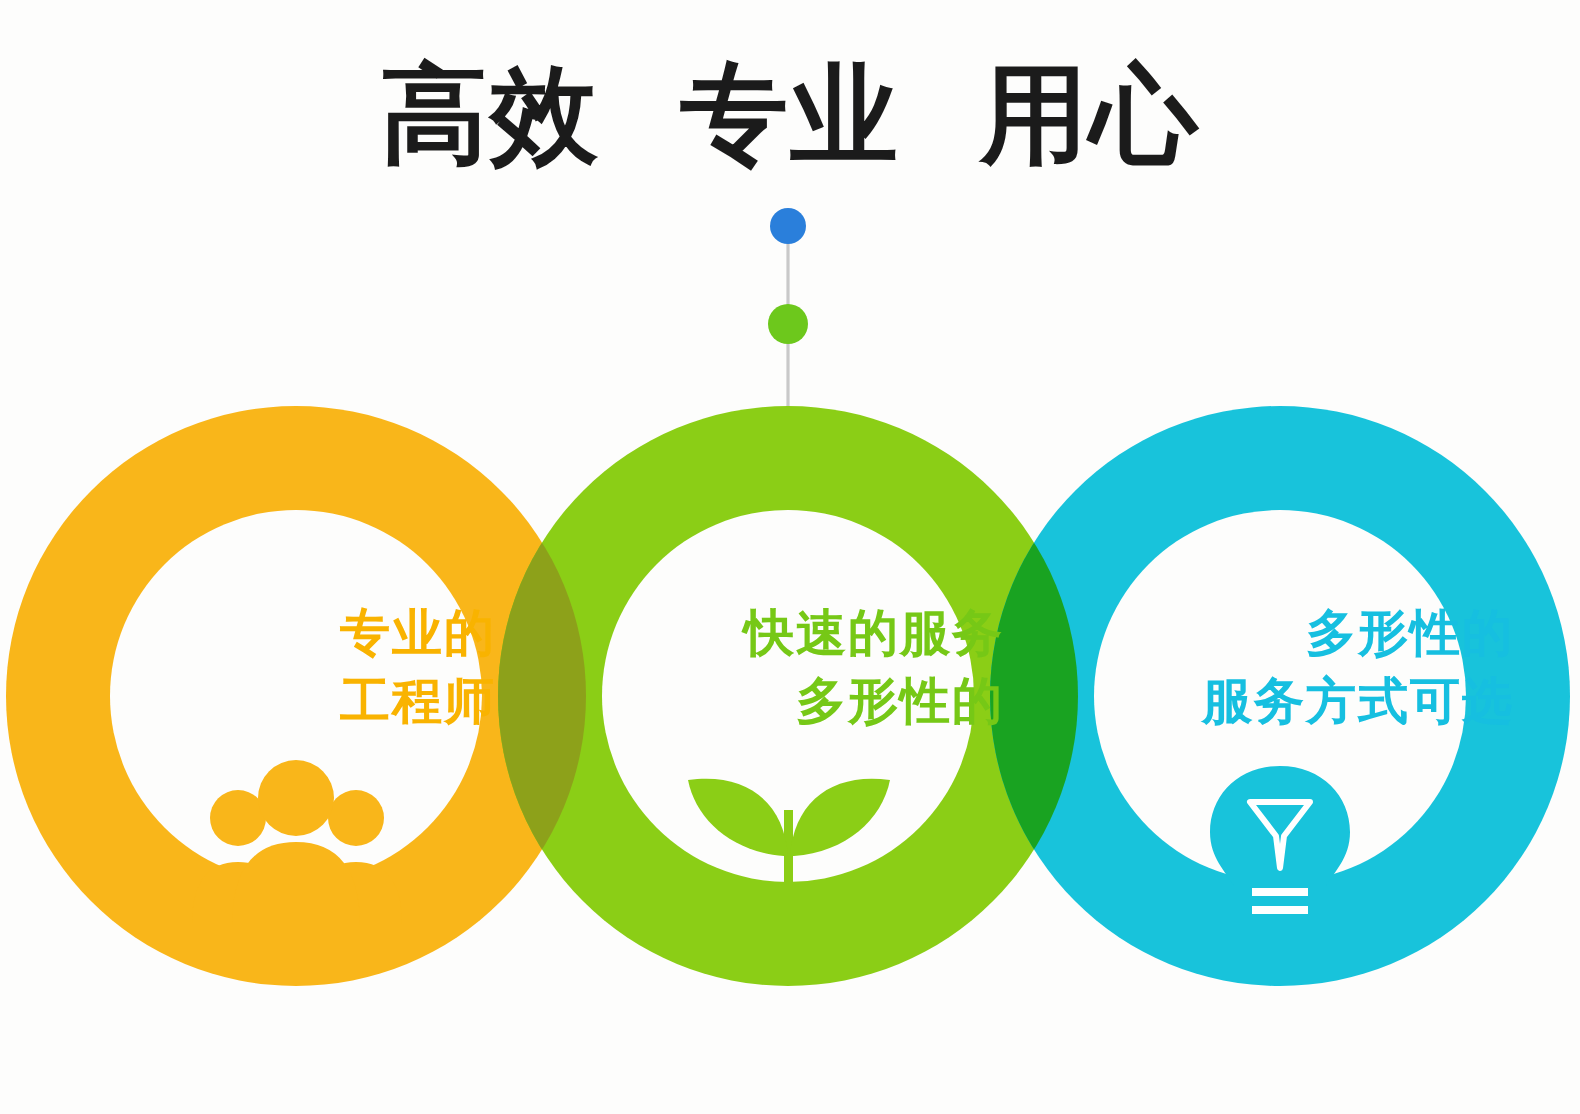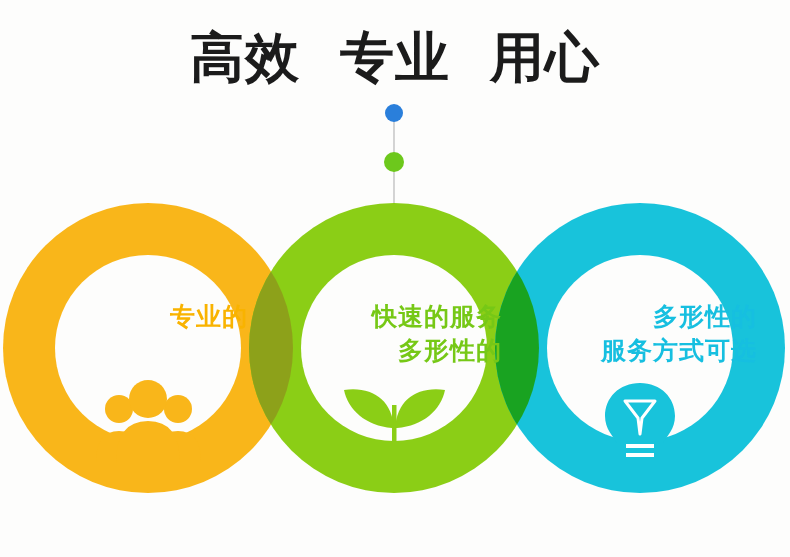--- a/index.html
+++ b/index.html
@@ -177,20 +177,21 @@
     <g clip-path="url(#c3outer)">
       <path d="M640 383 c -21 0 -35 15 -35 33 c 0 13 8 20 12 27 l 0 9 l 46 0 l 0 -9 c 4 -7 12 -14 12 -27 c 0 -18 -14 -33 -35 -33 z" fill="#18c3db"></path>
       <path d="M625 401 l 30 0 l -13 17 l -2 16 l -2 -16 z" fill="none" stroke="#ffffff" stroke-width="3" stroke-linejoin="round" stroke-linecap="round"></path>
       <rect x="626" y="444" width="28" height="4" fill="#ffffff"></rect>
       <rect x="626" y="453" width="28" height="4" fill="#ffffff"></rect>
     </g>
   </svg>
 
   <div class="circle-text" id="text-1">
     <span class="line">专业的</span>
+    <span class="line">工程师</span>
   </div>
 
   <div class="circle-text" id="text-2">
     <span class="line">快速的服务</span>
     <span class="line">多形性的</span>
   </div>
 
   <div class="circle-text" id="text-3">
     <span class="line">多形性的</span>
     <span class="line">服务方式可选</span>

